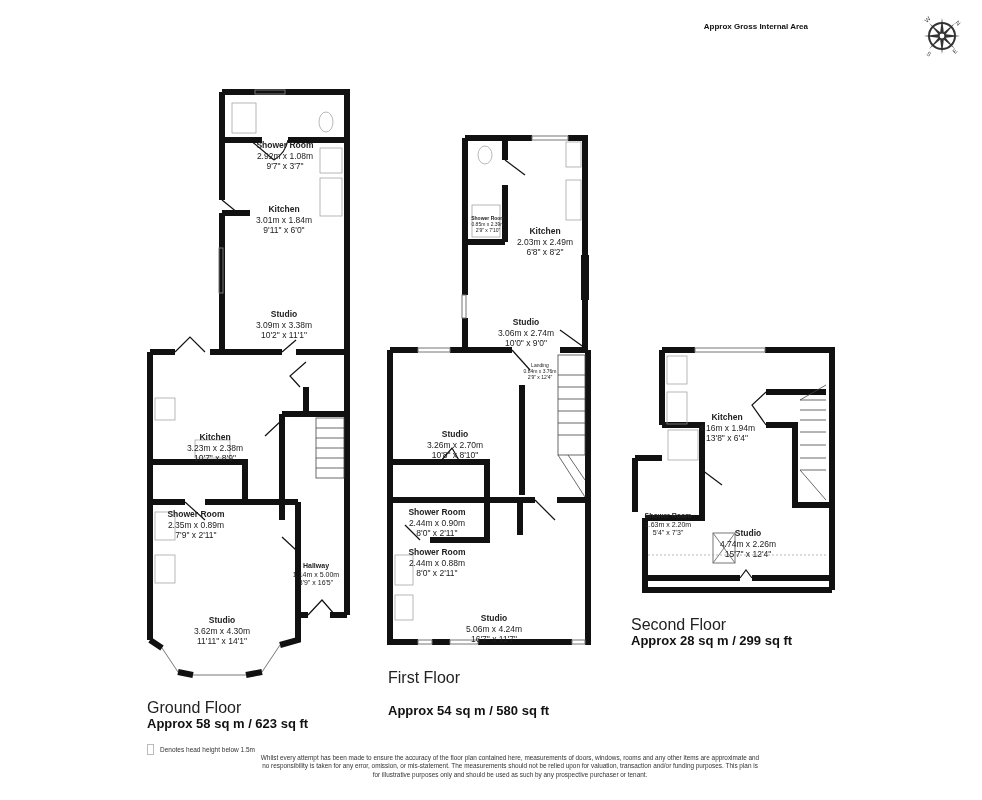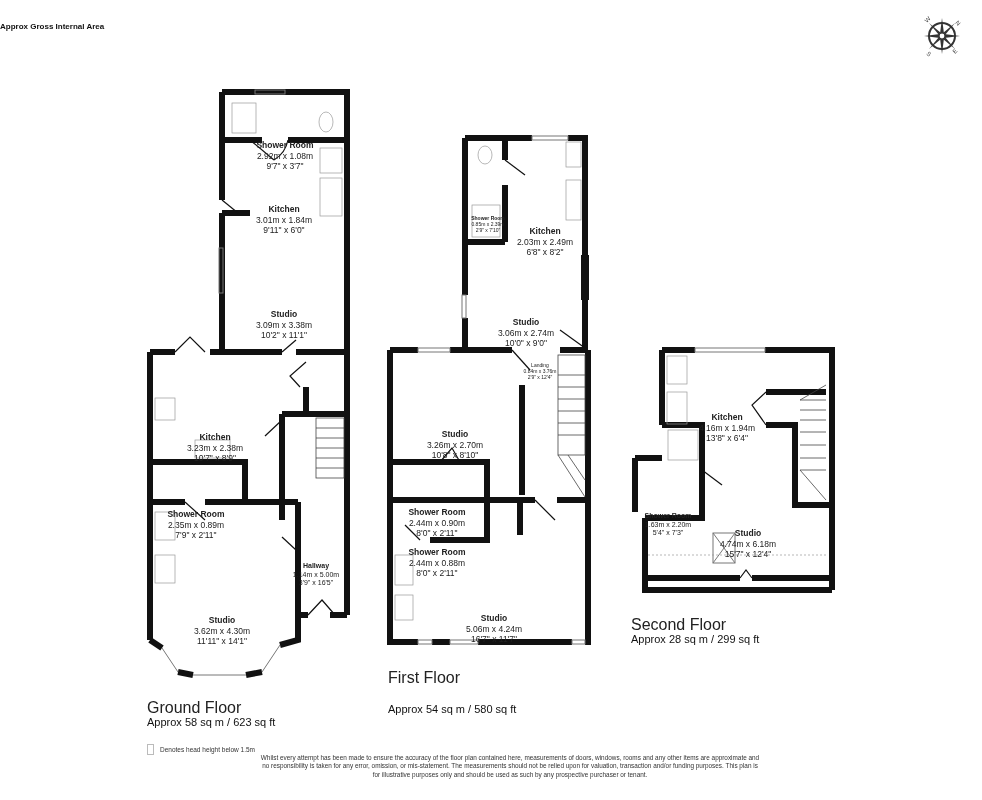--- a/index.html
+++ b/index.html
@@ -1,25 +1,25 @@
 <!DOCTYPE html>
 <html><head>
 <meta charset="utf-8">
 <style>
   html, body { margin:0; padding:0; background:#ffffff; }
   body { width:982px; height:800px; position:relative; overflow:hidden; font-family:"Liberation Sans", sans-serif; color:#111; }
   .abs { position:absolute; }
-  .title-block { left:0; width:808px; top:22px; text-align:left; font-size:8px; font-weight:bold; line-height:10px; }
+  .title-block { left:0; width:808px; top:22px; text-align:right; font-size:8px; font-weight:bold; line-height:10px; }
   .plan { position:absolute; left:0; top:0; }
   .room-label { position:absolute; text-align:center; font-size:8.5px; line-height:10.5px; color:#222; white-space:nowrap; transform:translateX(-50%); }
   .room-label .nm { font-weight:bold;margin-top:39px; }
   .room-label.small { font-size:7px; line-height:8.5px; }
   .room-label.tiny { font-size:5px; line-height:6px; }
   .floor-name { position:absolute; font-size:16px; color:#222; }
-  .floor-area { position:absolute; font-size:11px; font-weight:normal; color:#111; }
+  .floor-area { position:absolute; font-size:13px; font-weight:bold; color:#111; }
   .legend { left:147px; top:744px; font-size:6.5px; color:#333; display:flex; align-items:center; gap:6px; }
   .legend-box { width:5px; height:9px; border:1px solid #bbb; }
   .disclaimer { left:260px; top:754px; width:500px; text-align:center; font-size:6.4px; line-height:8.4px; color:#333; }
   .compass { left:920px; top:14px; width:44px; height:44px; }
 </style>
 </head>
 <body>
 
 <div class="abs title-block">
   <div>Approx Gross Internal Area</div>
@@ -286,21 +286,21 @@
   <div>4.16m x 1.94m</div>
   <div>13'8" x 6'4"</div>
 </div>
 <div class="room-label small" style="left:668px;top:473px">
   <div class="nm">Shower Room</div>
   <div>1.63m x 2.20m</div>
   <div>5'4" x 7'3"</div>
 </div>
 <div class="room-label" style="left:748px;top:489px">
   <div class="nm">Studio</div>
-  <div>4.74m x 6.18m</div>
+  <div>4.74m x 2.26m</div>
   <div>15'7" x 12'4"</div>
 </div>
 
 <div class="floor-name" style="left:147px;top:699px">Ground Floor</div>
 <div class="floor-area" style="left:147px;top:716px">Approx 58 sq m / 623 sq ft</div>
 
 <div class="floor-name" style="left:388px;top:669px">First Floor</div>
 <div class="floor-area" style="left:388px;top:703px">Approx 54 sq m / 580 sq ft</div>
 
 <div class="floor-name" style="left:631px;top:616px">Second Floor</div>

